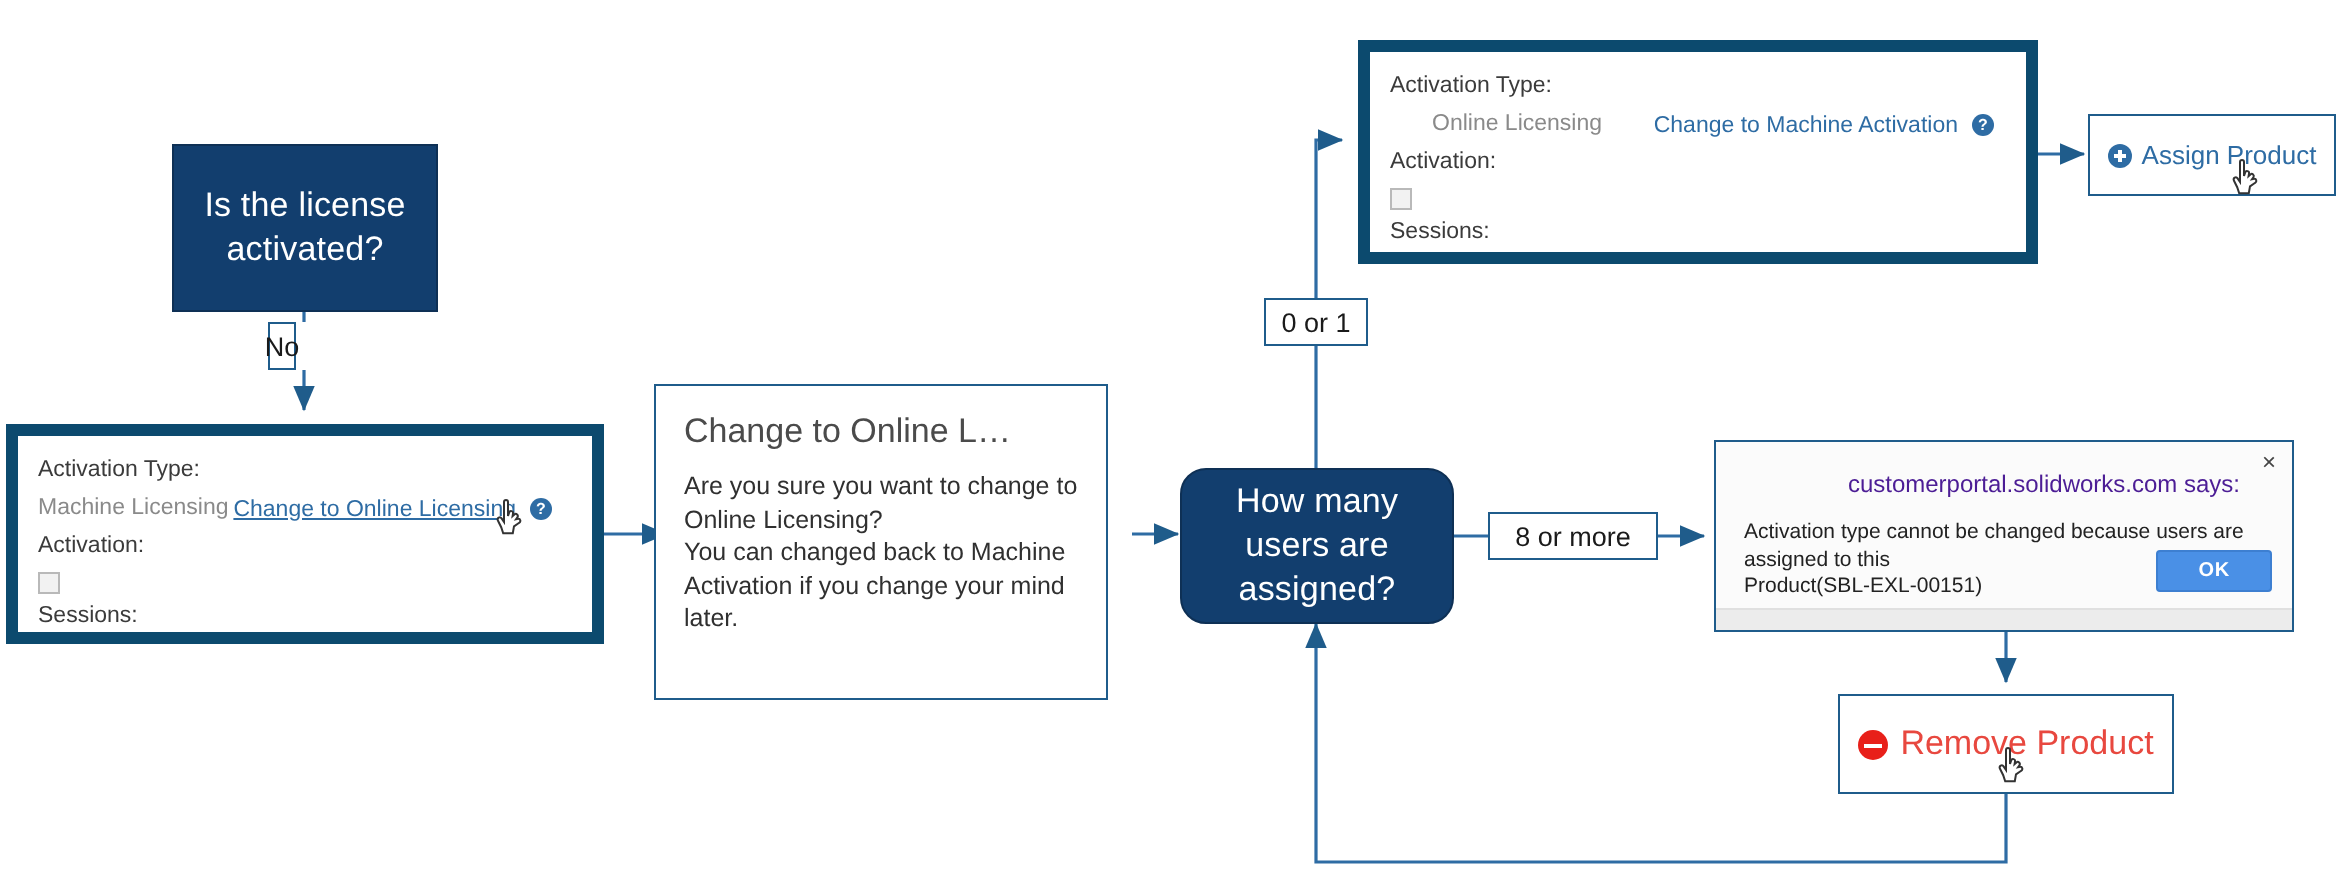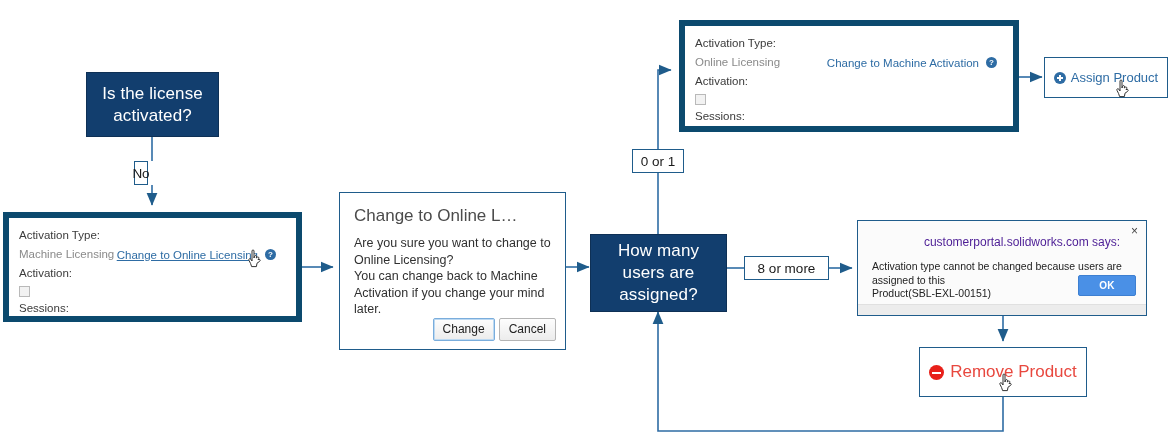--- a/index.html
+++ b/index.html
@@ -146,21 +146,21 @@
 
       <path d="M727,268 L744,268"></path>
       <path d="M829,268 L852,268" marker-end="url(#ah)"></path>
 
       <path d="M1003,316 L1003,341" marker-end="url(#ah)"></path>
 
       <path d="M1003,397 L1003,431 L658,431 L658,312" marker-end="url(#ah)"></path>
     </g>
   </svg>
 
-  <div class="node dbox" style="left:86px;top:72px;width:133px;height:65px;">
+  <div class="node dbox" style="left:86px;top:72px;width:133px;height:84px;">
     <div>
       <span>Is the license</span><br>
       <span>activated?</span>
     </div>
   </div>
 
   <div class="node elabel" style="left:134px;top:161px;width:14px;height:24px;">No</div>
 
   <div class="node panel" style="left:3px;top:212px;width:299px;height:110px;">
     <div class="panel-inner">
@@ -177,51 +177,47 @@
       <div class="fld-label">Sessions:</div>
     </div>
 
     <svg class="cursor" style="left:238px;top:30px;" viewBox="0 0 17 21" xmlns="http://www.w3.org/2000/svg">
       <path d="M5,3 C5,1.6 7,1.6 7,3 L7,10 L7.6,8.2 C8,7 9.8,7.5 9.5,8.8 L9.3,10 L10.2,9.2
                C11.1,8.4 12.4,9.6 11.7,10.6 L11,11.6 L12,11.4 C13.2,11.2 13.6,12.8 12.6,13.4
                L10,15.2 L9.4,18.6 L4.6,18.6 L3.6,15.6 L2,12.4 C1.3,11 3,10 3.8,11.2 L5,13 Z" fill="#ffffff" stroke="#333333" stroke-width="1"></path>
     </svg>
   </div>
 
-  <div class="node modal" style="left:339px;top:192px;width:227px;height:158px;">
+  <div class="node modal" style="left:327px;top:192px;width:227px;height:158px;">
     <div class="modal-title">Change to Online L…</div>
     <div class="modal-body">
       <span>Are you sure you want to change to</span><br>
       <span>Online Licensing?</span><br>
-      <span>You can change back to Machine</span><br>
+      <span>You can changed back to Machine</span><br>
       <span>Activation if you change your mind</span><br>
       <span>later.</span>
     </div>
-    <div class="modal-btns">
-      <button class="btn focus">Change</button>
-      <button class="btn">Cancel</button>
-    </div>
-  </div>
-
-  <div class="node dbox" style="left:590px;top:234px;width:137px;height:78px;">
+  </div>
+
+  <div class="node dbox" style="left:590px;top:234px;width:137px;height:78px;border-radius:13px;">
     <div>
       <span>How many</span><br>
       <span>users are</span><br>
       <span>assigned?</span>
     </div>
   </div>
 
   <div class="node elabel" style="left:632px;top:149px;width:52px;height:24px;">0 or 1</div>
 
   <div class="node elabel" style="left:744px;top:256px;width:85px;height:24px;">8 or more</div>
 
   <div class="node panel" style="left:679px;top:20px;width:340px;height:112px;">
     <div class="panel-inner">
       <div class="fld-label">Activation Type:</div>
-      <div class="row" style="justify-content:space-between;padding-right:6px;">
+      <div class="row" style="justify-content:space-between;padding-right:6px;margin-left:21px;">
         <div class="fld-value">Online Licensing</div>
         <div class="row">
           <span class="chg-link plain">Change to Machine Activation</span>
           <span class="help-icon">?</span>
         </div>
       </div>
       <div class="fld-label">Activation:</div>
       <span class="ckbox"></span>
       <div class="fld-label">Sessions:</div>
     </div>

